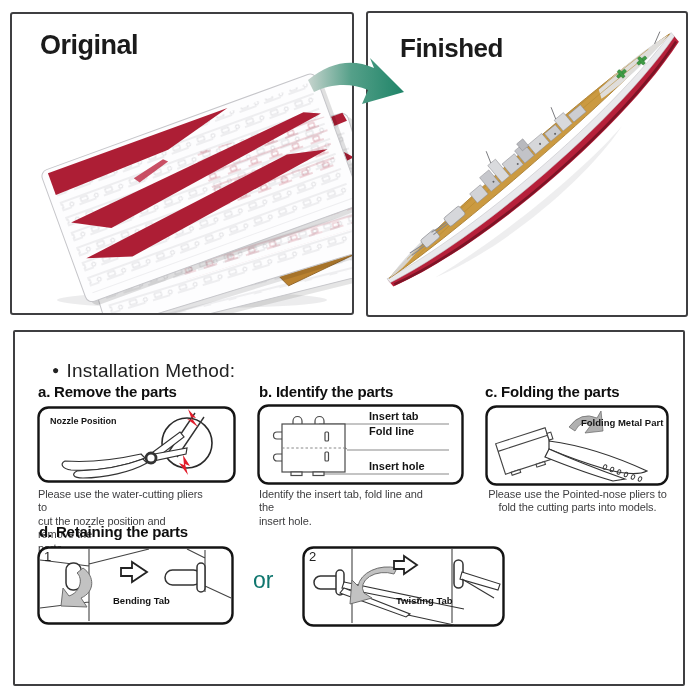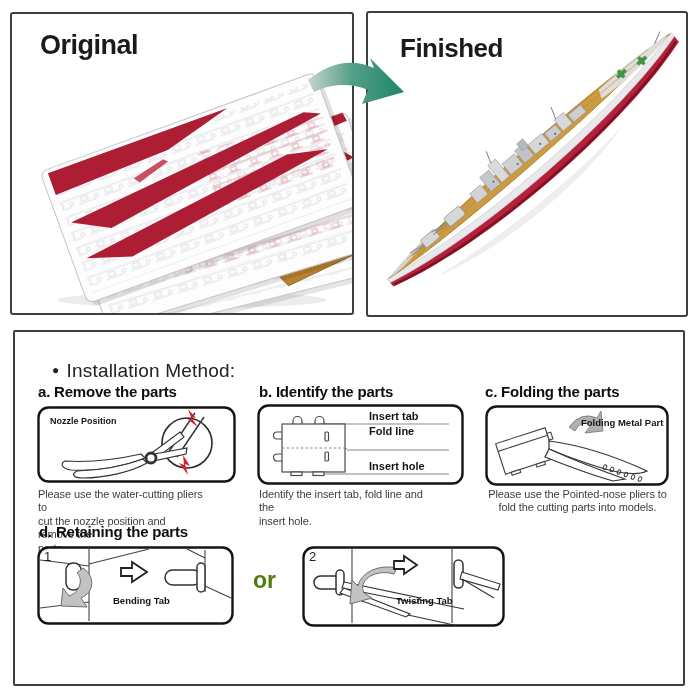--- a/index.html
+++ b/index.html
@@ -12,21 +12,21 @@
   .install-heading .bullet{font-size:12px;vertical-align:3px;margin-right:7px;}
   .sec-title{position:absolute;font-size:15px;font-weight:700;letter-spacing:-0.2px;color:#0e0e0e;}
   .caption{position:absolute;font-size:11px;line-height:1.22;color:#3e3e40;white-space:pre-line;letter-spacing:-0.1px;}
   .diagram{position:absolute;}
   .diagram svg{position:absolute;left:0;top:0;}
   .dlabel{position:absolute;font-weight:700;color:#141414;white-space:nowrap;}
   .lbl-9{font-size:9px;}
   .lbl-95{font-size:9.5px;}
   .lbl-11{font-size:11px;}
   .stepnum{position:absolute;font-size:13px;font-weight:400;color:#222;}
-  .or-label{position:absolute;font-size:23px;font-weight:700;color:#4d7c0f;}
+  .or-label{position:absolute;font-size:23px;font-weight:400;color:#0f766e;}
 </style>
 </head>
 <body>
 
 <div id="stage">
 
   <div class="panel-box" style="left:10px;top:12px;width:344px;height:303px;">
     <span class="big-title" style="left:28px;top:16px;">Original</span>
     <svg width="340" height="299" viewBox="0 0 340 299">
       <defs>

